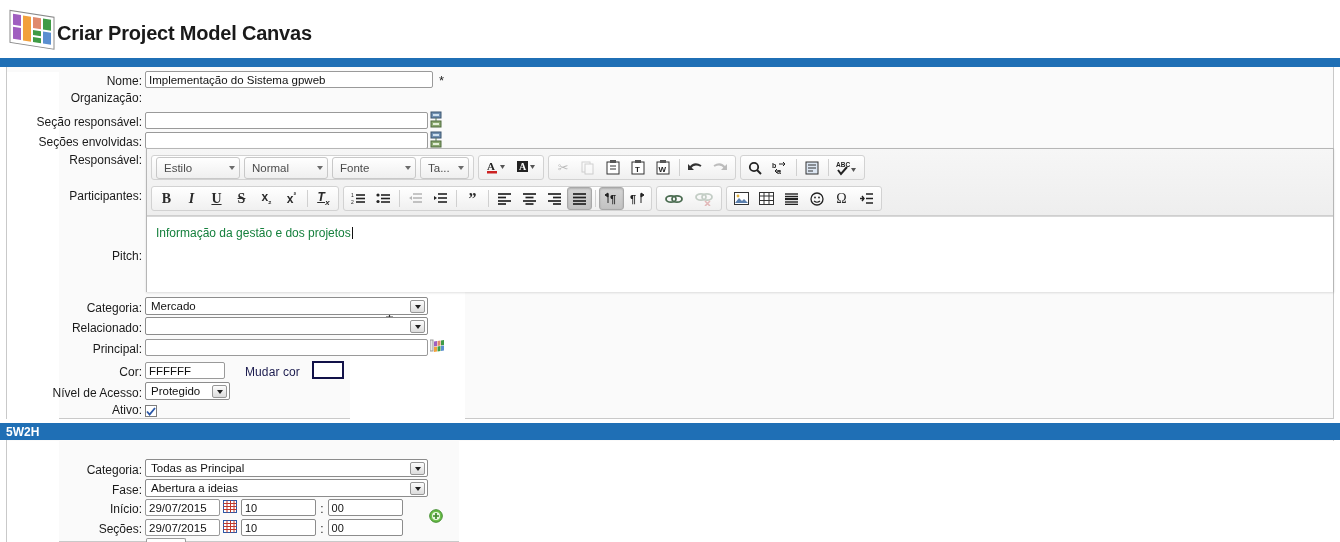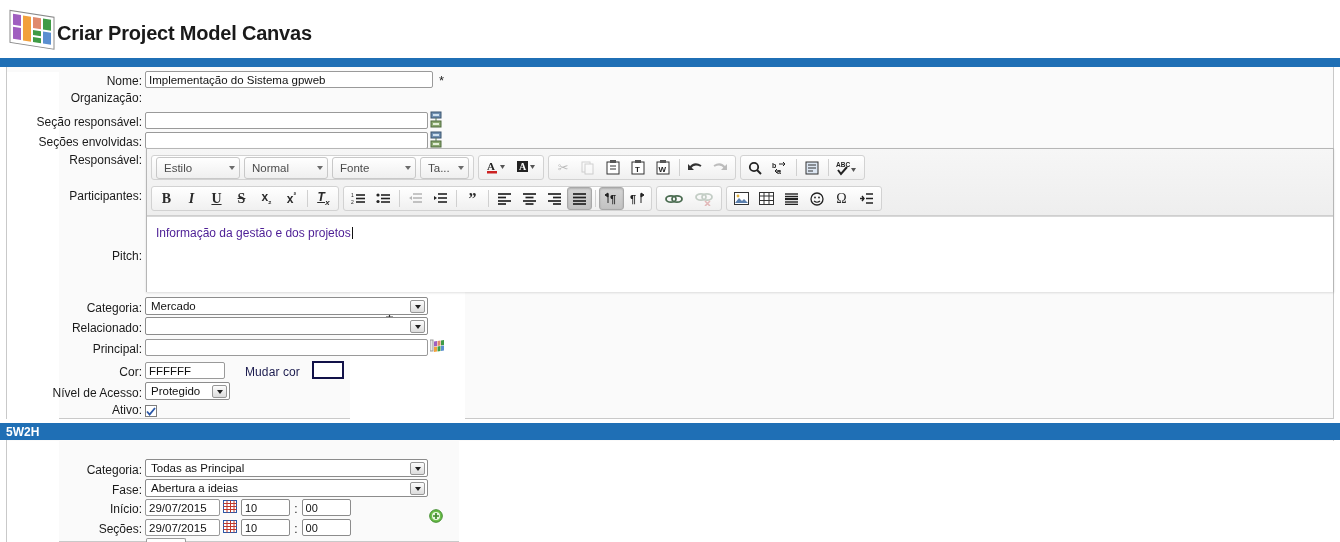--- a/index.html
+++ b/index.html
@@ -125,21 +125,21 @@
     background:linear-gradient(#d6d6d6,#c2c2c2);
     border:1px solid #a8a8a8;
     box-shadow: inset 0 1px 2px rgba(0,0,0,.18);
   }
   .btn.dim { opacity:.3; }
   .sep { width:1px; height:17px; background:#d0d0d0; margin:0 3px; }
   .ck-body {
     position:absolute; left:0; top:67px; width:100%; height:76px;
     background:#fff; border-top:1px solid #d8d8d8;
     padding:9px 0 0 9px;
-    font-size:12px; color:#4c1d95;
+    font-size:12px; color:#15803d;
   }
   .caret { display:inline-block; width:1px; height:12px; background:#111;
            vertical-align:-2px; margin-left:1px; }
   .mouse-i {
     position:absolute; left:238px; top:84px; width:9px; height:17px;
   }
 
   
   .mudar {
     font-size:12px; color:#1b1b4e; font-weight:500; letter-spacing:.1px;
@@ -173,20 +173,21 @@
   .white-block4 {
     position:absolute; left:459px; top:441px; width:875px; height:101px;
     background:#ffffff;
   }
   .plus-ico { width:14px; height:14px; display:block; }
   .timesel {
     height:17px; min-width:20px; border:1px solid #8c8c8c; background:#fff;
     font-size:11px; color:#111; border-radius:2px;
     display:flex; align-items:center; padding-left:3px; padding-right:18px;
     position:relative;
+    gap:26px;
   }
   .timesel .arrowbox { right:1px; top:1px; width:14px; height:13px; }
 </style>
 </head>
 <body>
 
 <div id="page">
 
   <div class="page-header">
     <div class="logo-wrap">

